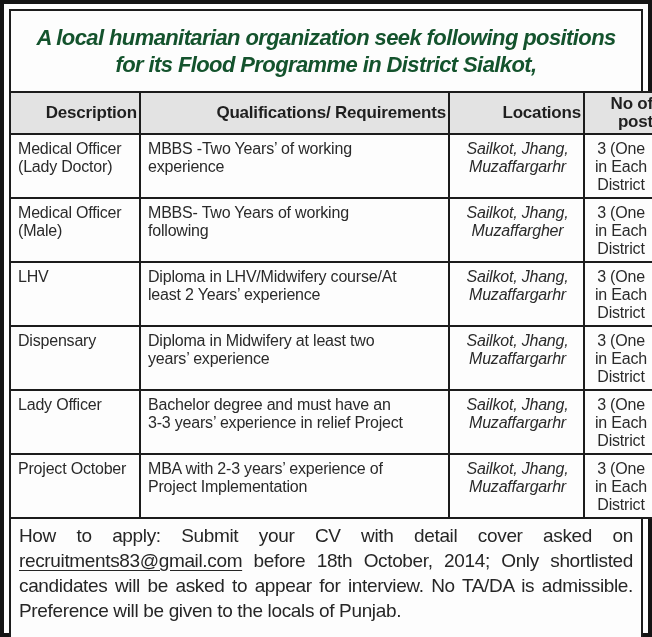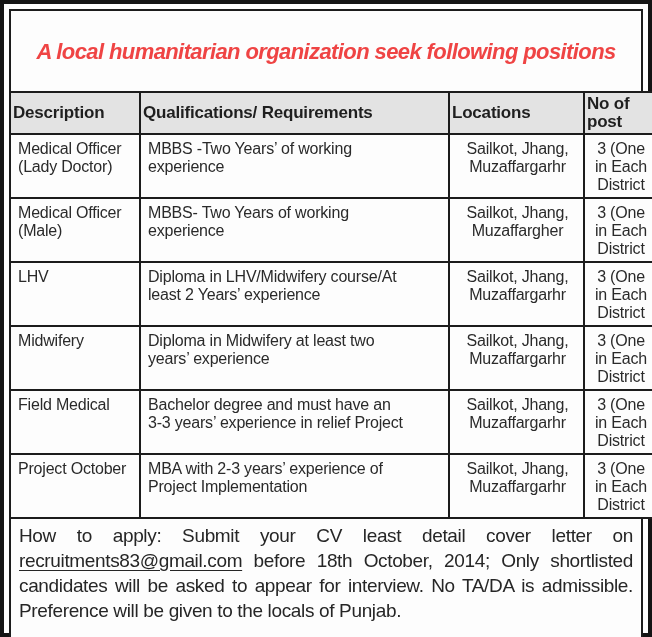--- a/index.html
+++ b/index.html
@@ -24,42 +24,42 @@
     border: 2px solid #1c1c1c;
     display: flex;
     flex-direction: column;
     justify-content: center;
     text-align: center;
     font-weight: bold;
     font-style: italic;
     font-size: 22px;
     letter-spacing: -0.6px;
     line-height: 27px;
-    color: #ef4444;
+    color: #14532d;
     background: #fdfdfd;
   }
   table.positions {
     width: 634px;
     table-layout: fixed;
     border-collapse: collapse;
     margin-top: -2px;
   }
   table.positions th, table.positions td {
     border: 2px solid #1c1c1c;
     white-space: pre-line;
     overflow: hidden;
   }
   table.positions th {
     background: #e3e3e3;
     font-weight: bold;
     font-size: 17px;
     letter-spacing: -0.2px;
     color: #1f1f1f;
     height: 36px;
-    text-align: left;
+    text-align: right;
     line-height: 18px;
     padding: 2px 2px;
   }
   th.col-desc  { width: 124px; }
   th.col-qual  { width: 303px; }
   th.col-loc   { width: 129px; margin-top: 8px; }
   th.col-posts { width: 66px; }
   table.positions td {
     vertical-align: top;
     font-size: 16px;
@@ -67,20 +67,21 @@
     line-height: 18px;
     height: 49px;
     padding: 5px 5px 3px 7px;
     background: #fdfdfd;
     color: #2a2a2a;
   }
   td.cell-loc {
     text-align: center;
     padding-left: 3px;
     padding-right: 3px;
+    font-style: italic;
   }
   td.cell-posts {
     text-align: center;
     font-size: 14px;
     line-height: 16px;
     padding: 3px 0 0 0;
     letter-spacing: -0.3px;
   }
   .footer-box {
     box-sizing: border-box;
@@ -104,20 +105,21 @@
     text-underline-offset: 3px;
   }
 </style>
 </head>
 <body>
 
 <div class="ad-outer">
 
   <div class="ad-title">
     <div>A local humanitarian organization seek following positions</div>
+    <div>for its Flood Programme in District Sialkot,</div>
   </div>
 
   <table class="positions">
     <thead>
       <tr>
         <th class="col-desc">Description</th>
         <th class="col-qual">Qualifications/ Requirements</th>
         <th class="col-loc">Locations</th>
         <th class="col-posts">No of
 post</th>
@@ -132,49 +134,49 @@
         <td class="cell-loc">Sailkot, Jhang,
 Muzaffargarhr</td>
         <td class="cell-posts">3 (One
 in Each
 District</td>
       </tr>
       <tr>
         <td class="cell-desc">Medical Officer
 (Male)</td>
         <td class="cell-qual">MBBS- Two Years of working
-experience</td>
+following</td>
         <td class="cell-loc">Sailkot, Jhang,
 Muzaffargher</td>
         <td class="cell-posts">3 (One
 in Each
 District</td>
       </tr>
       <tr>
         <td class="cell-desc">LHV</td>
         <td class="cell-qual">Diploma in LHV/Midwifery course/At
 least 2 Years’ experience</td>
         <td class="cell-loc">Sailkot, Jhang,
 Muzaffargarhr</td>
         <td class="cell-posts">3 (One
 in Each
 District</td>
       </tr>
       <tr>
-        <td class="cell-desc">Midwifery</td>
+        <td class="cell-desc">Dispensary</td>
         <td class="cell-qual">Diploma in Midwifery at least two
 years’ experience</td>
         <td class="cell-loc">Sailkot, Jhang,
 Muzaffargarhr</td>
         <td class="cell-posts">3 (One
 in Each
 District</td>
       </tr>
       <tr>
-        <td class="cell-desc">Field Medical</td>
+        <td class="cell-desc">Lady Officer</td>
         <td class="cell-qual">Bachelor degree and must have an
 3-3 years’ experience in relief Project</td>
         <td class="cell-loc">Sailkot, Jhang,
 Muzaffargarhr</td>
         <td class="cell-posts">3 (One
 in Each
 District</td>
       </tr>
       <tr>
         <td class="cell-desc">Project October</td>
@@ -183,17 +185,17 @@
         <td class="cell-loc">Sailkot, Jhang,
 Muzaffargarhr</td>
         <td class="cell-posts">3 (One
 in Each
 District</td>
       </tr>
     </tbody>
   </table>
 
   <div class="footer-box">
-    <p><span>How to apply: Submit your CV least detail cover letter on </span><span class="email">recruitments83@gmail.com</span><span>  before 18th October, 2014; Only shortlisted candidates will be asked to appear for interview. No TA/DA is admissible. Preference will be given to the locals of Punjab.</span></p>
+    <p><span>How to apply: Submit your CV with detail cover asked on </span><span class="email">recruitments83@gmail.com</span><span>  before 18th October, 2014; Only shortlisted candidates will be asked to appear for interview. No TA/DA is admissible. Preference will be given to the locals of Punjab.</span></p>
 
   </div>
 
 </div>
 
 </body></html>

